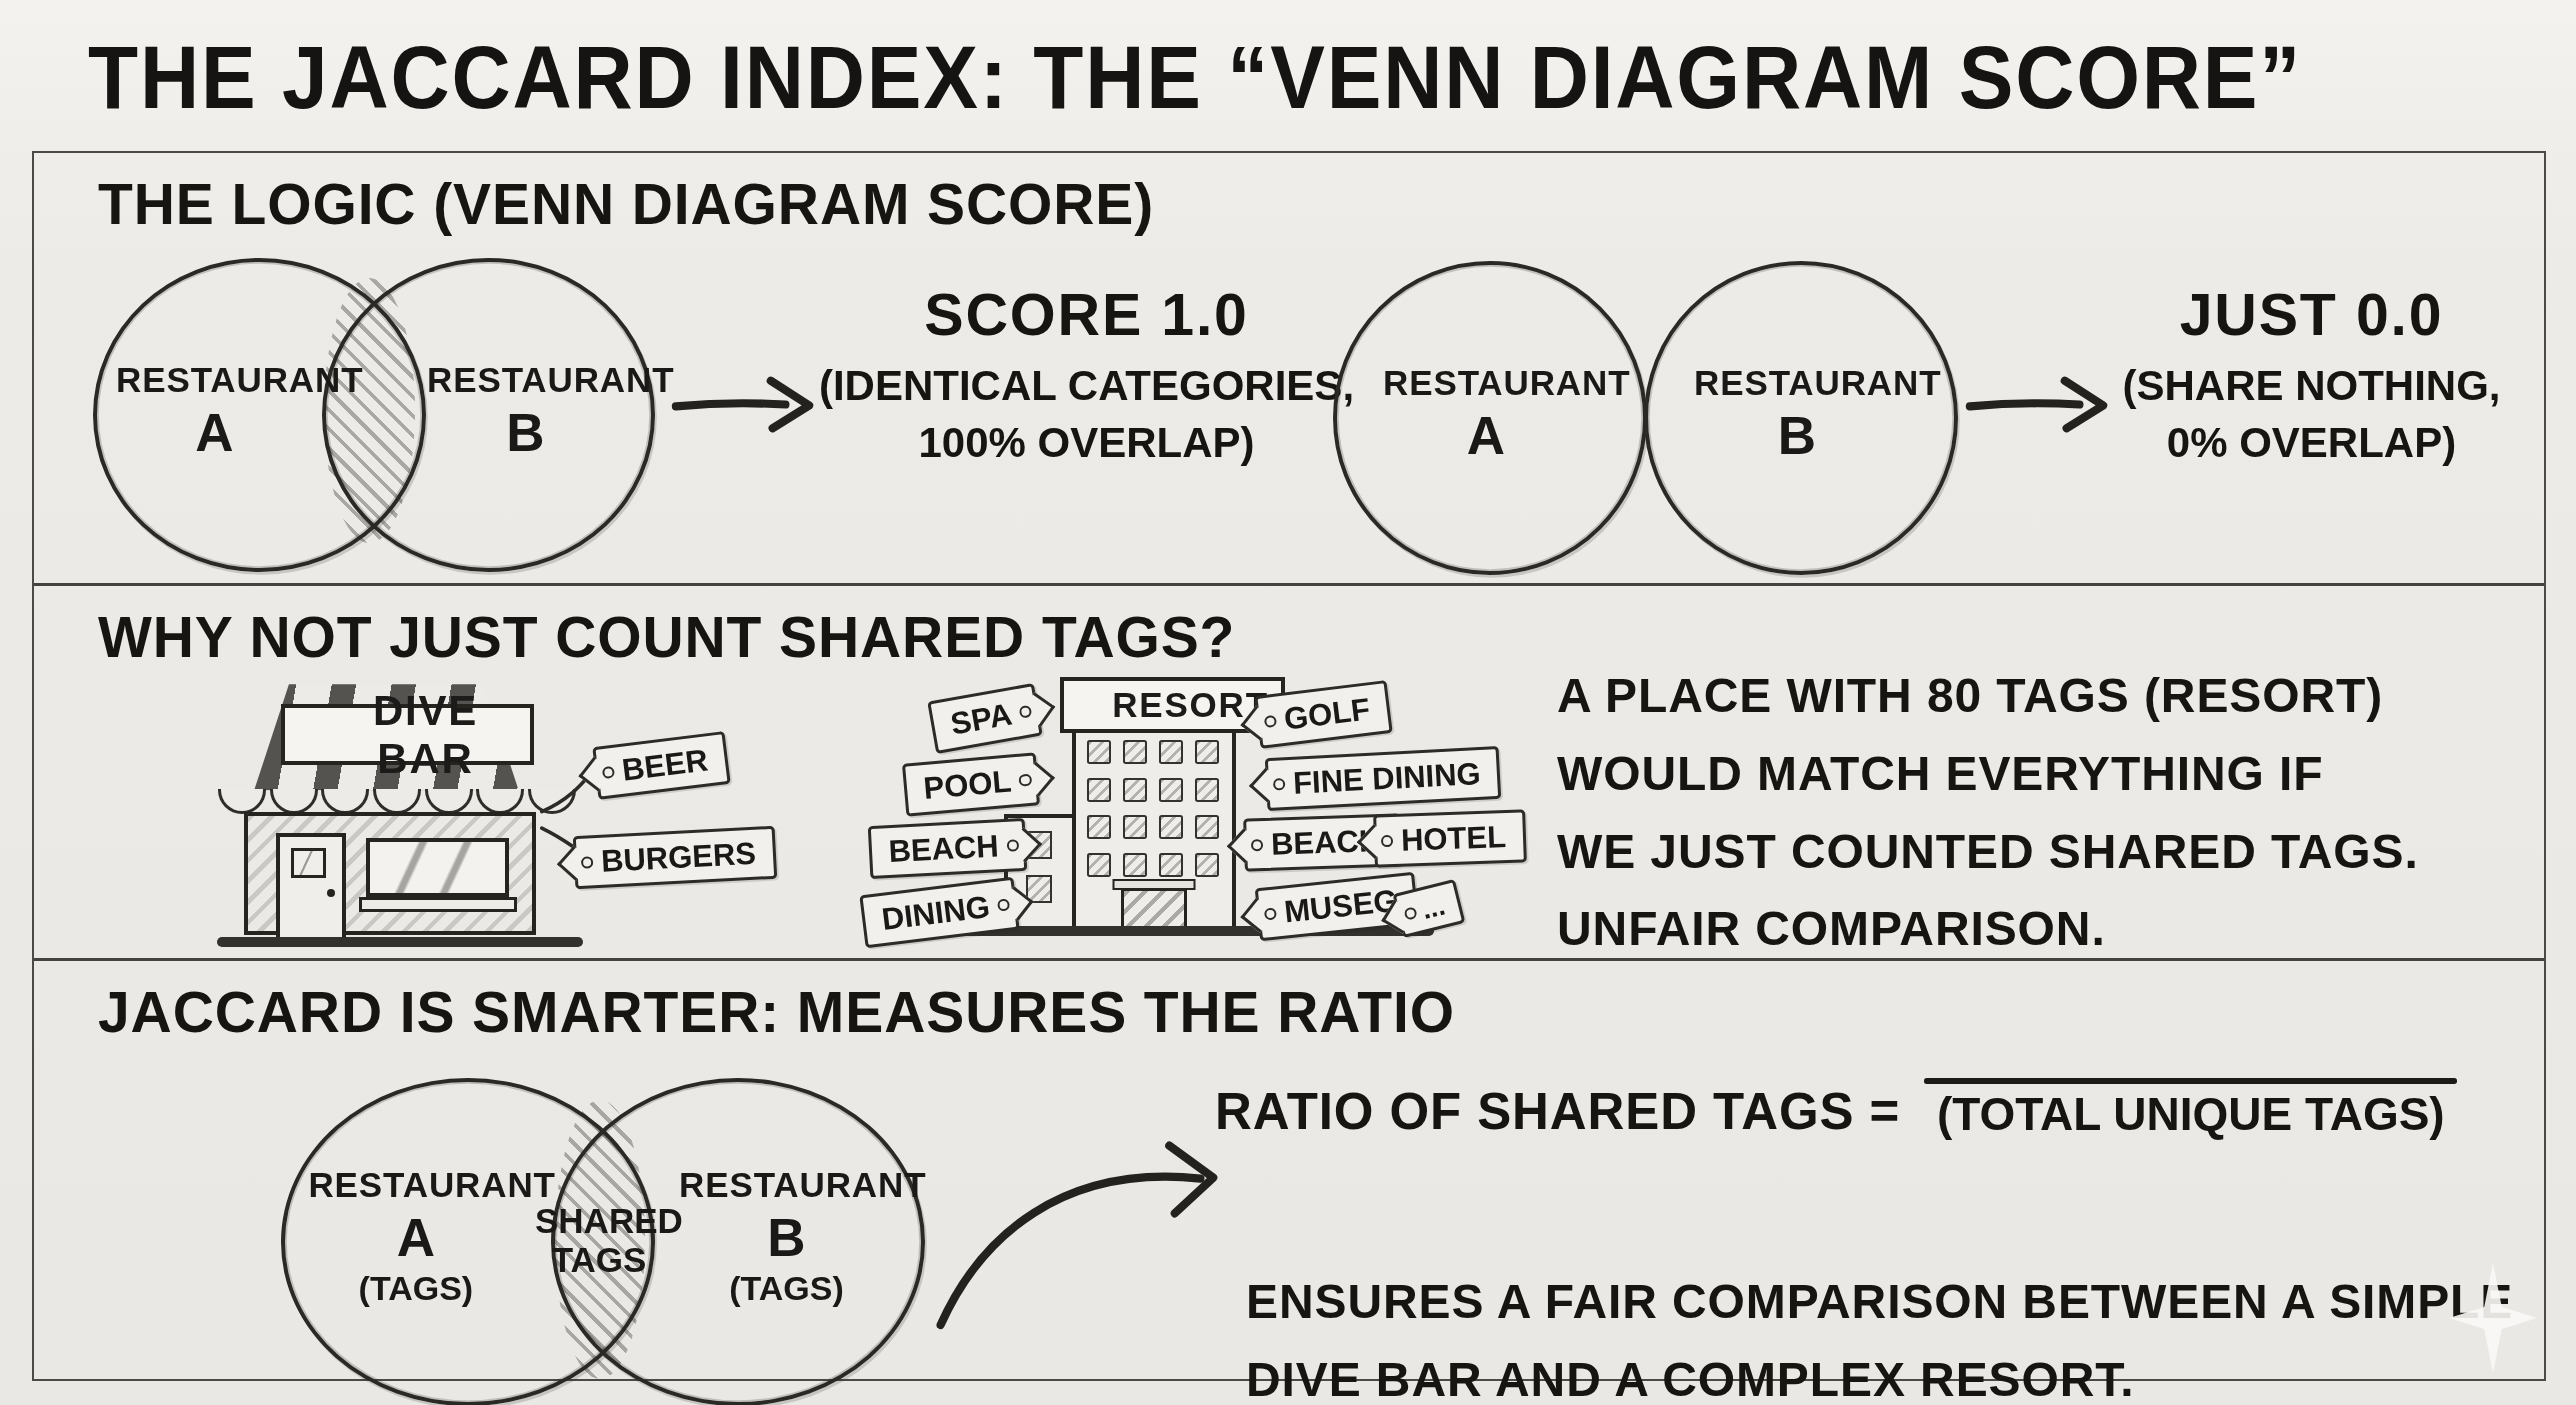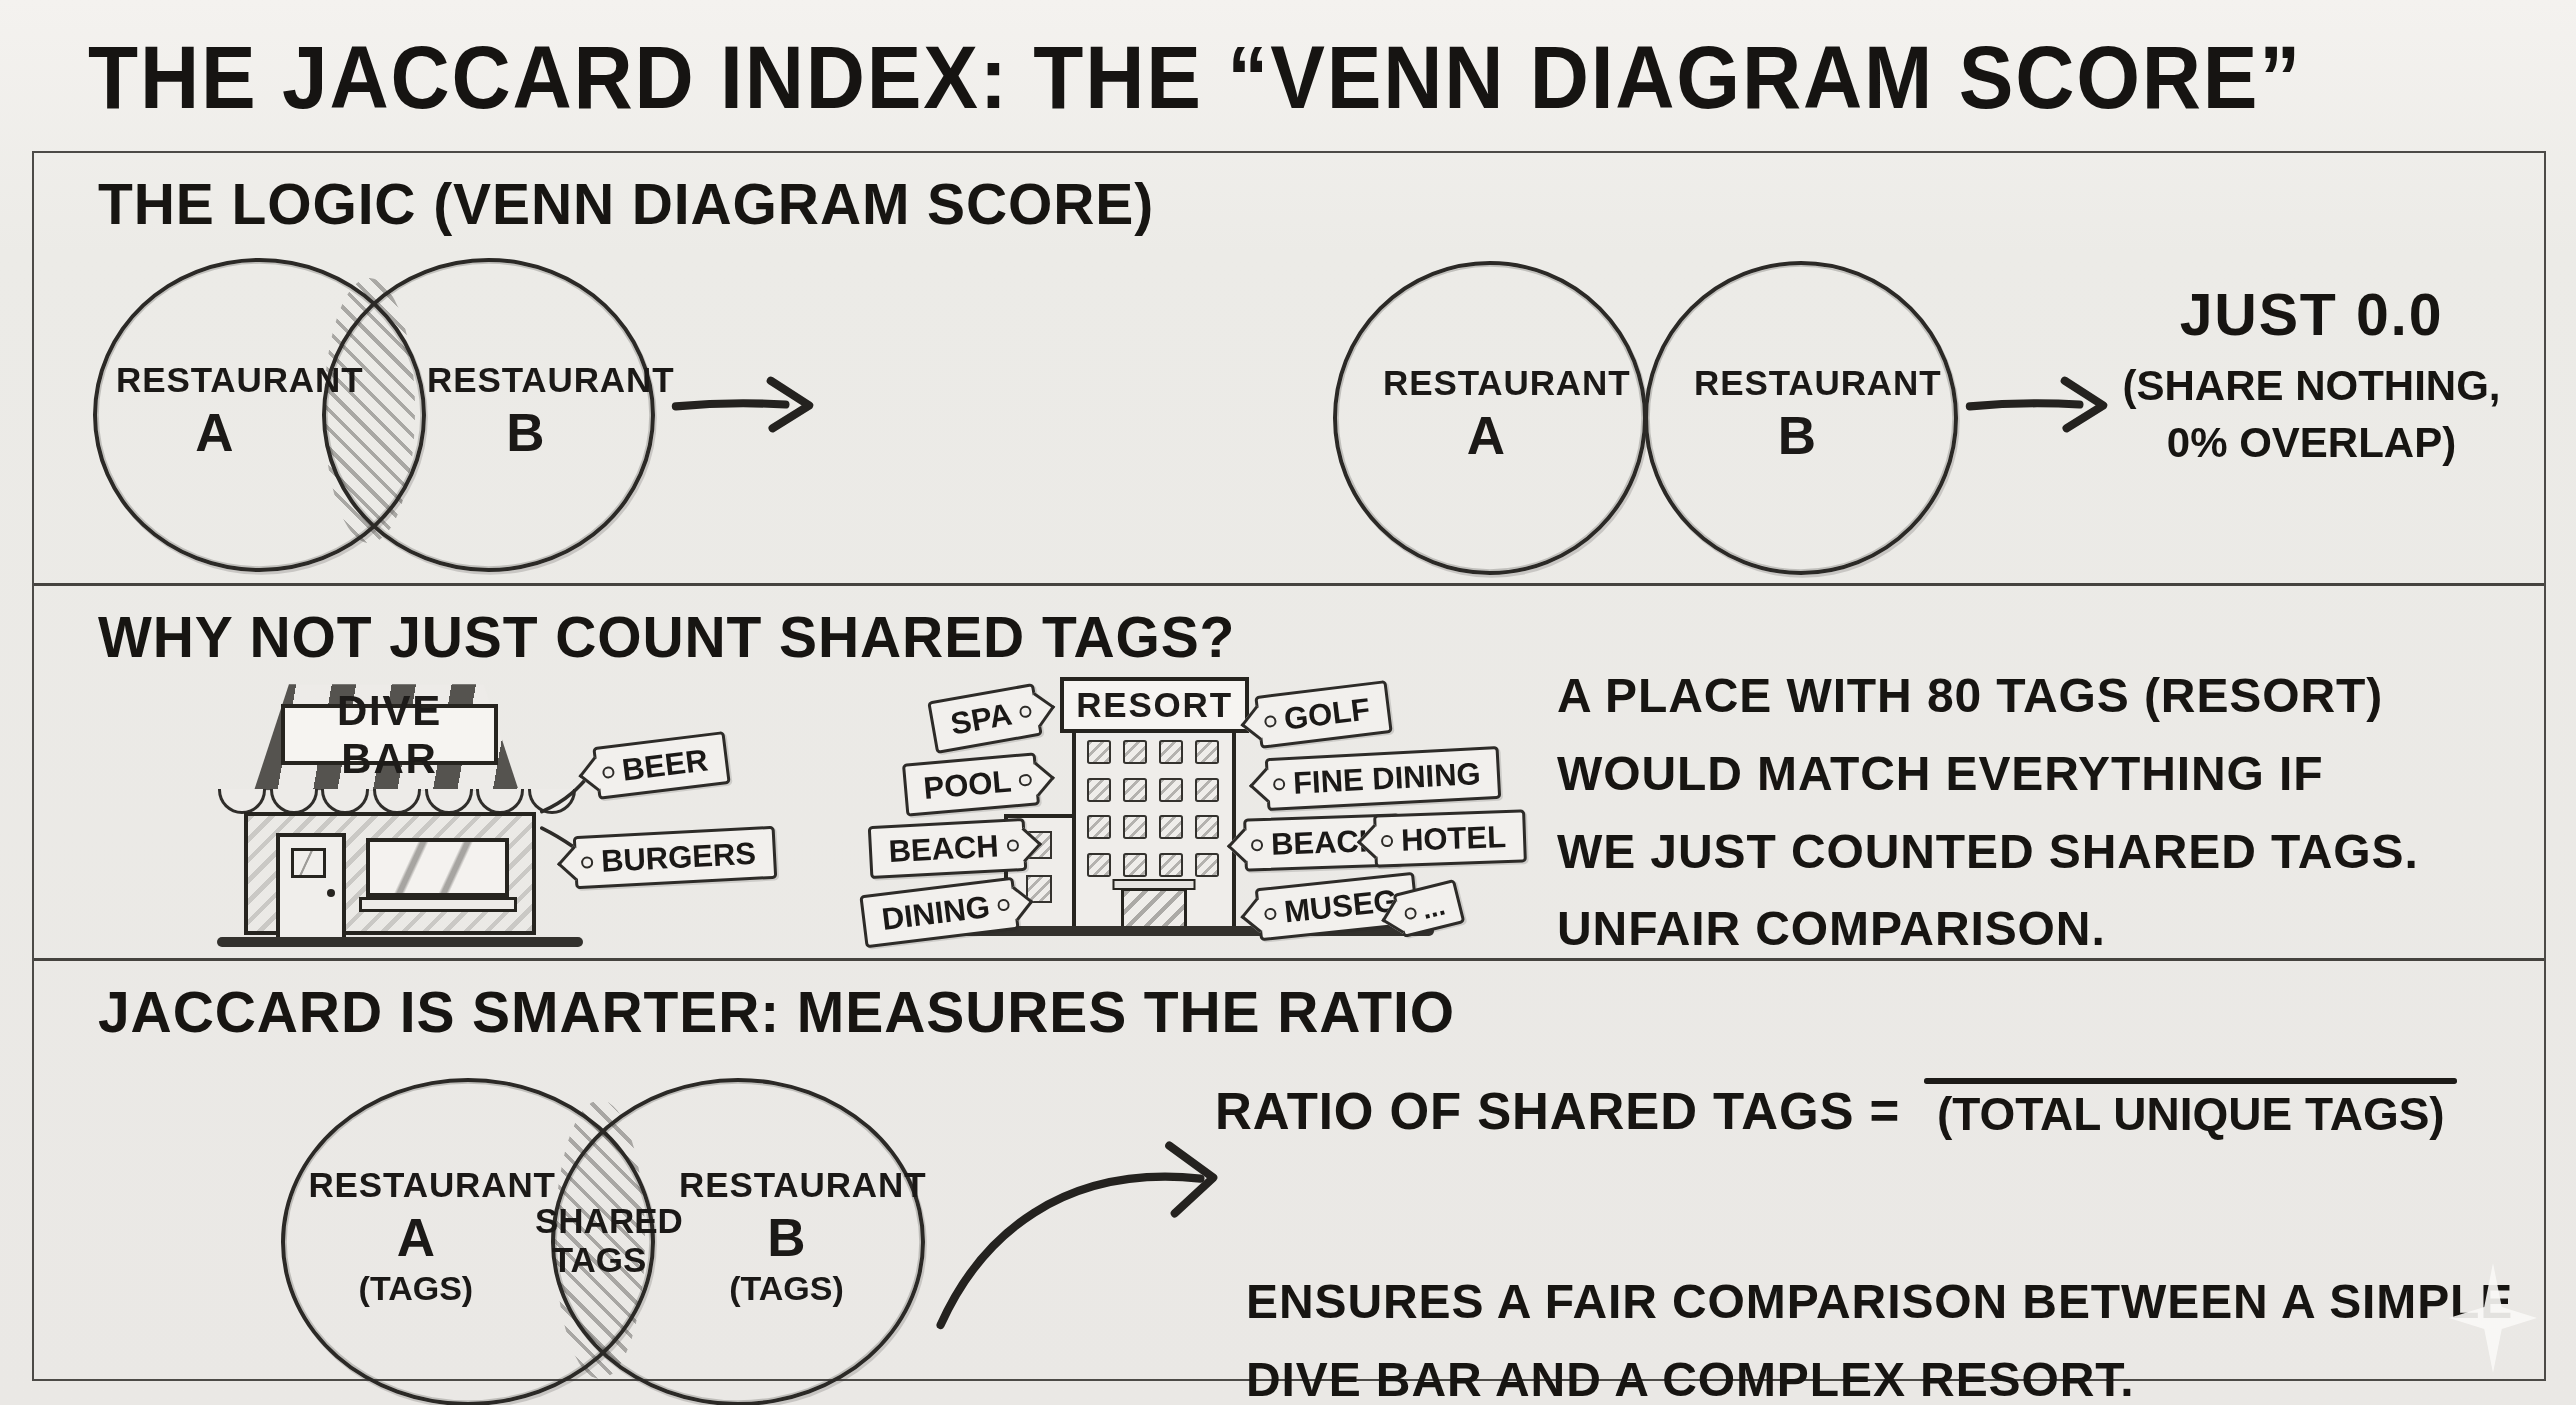--- a/index.html
+++ b/index.html
@@ -58,21 +58,21 @@
   .tag.pr::before{left:auto;right:-14.6px;border-left:none;border-bottom:none;
     border-right:3.7px solid #2d2b28;border-top:3.7px solid #2d2b28;}
   .tag.pr::after{left:auto;right:3.7px;}
   .tag.small{font-size:27.4px;padding:3.7px 12.8px 3.7px 22px;}
 
   
   .awning{position:absolute;clip-path:polygon(12% 100%,22% 0,78% 0,88% 100%);
     background:repeating-linear-gradient(100deg,#55534f 0 24px,#edebe8 24px 59px);
     filter:drop-shadow(0 1.8px 0.9px rgba(40,38,35,.5));}
   .shop-sign{position:absolute;background:#f6f4f1;border:4.6px solid #26241f;text-align:center;
-    font-size:42px;letter-spacing:1.8px;display:flex;align-items:center;justify-content:center;}
+    font-size:42px;letter-spacing:1.8px;display:flex;align-items:center;justify-content:center;padding-left:36px;}
   .scallops{position:absolute;display:flex;gap:3.7px;}
   .scallop{width:42px;height:22px;background:#edebe8;border:3.7px solid #2f2d2a;border-top:none;
     border-radius:0 0 24px 24px;}
   .shop-body{position:absolute;border:4.6px solid #26241f;background:
     repeating-linear-gradient(135deg,rgba(70,68,64,.20) 0 4.6px,rgba(0,0,0,0) 4.6px 14.6px);}
   .shop-door{position:absolute;border:4.6px solid #26241f;background:#f0eeeb;}
   .door-window{position:absolute;left:11px;top:11px;width:29px;height:24px;border:3.7px solid #26241f;
     background:linear-gradient(115deg,transparent 40%,rgba(90,88,84,.55) 42% 46%,transparent 48%);}
   .door-knob{position:absolute;right:7.3px;top:52%;width:8.2px;height:8.2px;border-radius:50%;background:#26241f;}
   .shop-window{position:absolute;border:4.6px solid #26241f;background:
@@ -130,20 +130,27 @@
         <span class="vl-word">RESTAURANT</span>
         <span class="vl-letter">B</span>
       </div>
     </div>
 
     <svg class="abs arrow" style="left:636px;top:215px;" width="156" height="73" viewBox="0 0 170 80">
       <path d="M6 42 C 50 38, 92 38, 126 40"></path>
       <path d="M110 14 L152 41 L112 66"></path>
     </svg>
 
+    <div class="score-block" style="left:778px;top:128px;width:549px;">
+      <div class="score-value">SCORE 1.0</div>
+      <div class="score-caption">
+        <div>(IDENTICAL CATEGORIES,</div>
+        <div>100% OVERLAP)</div>
+      </div>
+    </div>
 
     <div class="venn" style="left:1299px;top:108px;width:622px;height:306px;">
       <div class="vcircle" style="left:0;top:0;width:306px;height:306px;"></div>
       <div class="vcircle" style="left:311px;top:0;width:306px;height:306px;"></div>
       <div class="venn-label" style="left:50px;top:102px;width:206px;">
         <span class="vl-word">RESTAURANT</span>
         <span class="vl-letter">A</span>
       </div>
       <div class="venn-label" style="left:361px;top:102px;width:206px;">
         <span class="vl-word">RESTAURANT</span>

